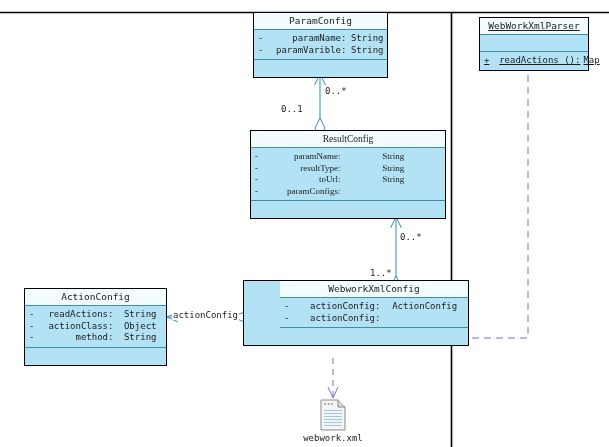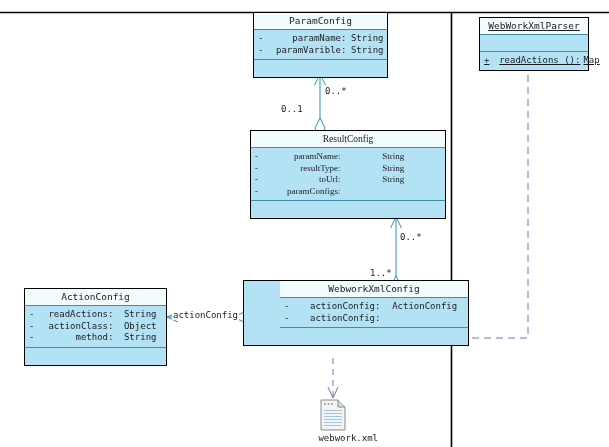--- a/index.html
+++ b/index.html
@@ -304,15 +304,15 @@
           <line x1="4" y1="11.5" x2="22" y2="11.5"></line>
           <line x1="4" y1="14.5" x2="22" y2="14.5"></line>
           <line x1="4" y1="17.5" x2="22" y2="17.5"></line>
           <line x1="4" y1="20.5" x2="22" y2="20.5"></line>
           <line x1="4" y1="23.5" x2="22" y2="23.5"></line>
           <line x1="4" y1="26.5" x2="22" y2="26.5"></line>
         </g>
       </svg>
     </div>
   </div>
-  <div class="file-caption" style="left:288px; top:433px; width:90px;text-align:right;">webwork.xml</div>
+  <div class="file-caption" style="left:288px; top:433px; width:90px;">webwork.xml</div>
 
 </div>
 
 </body></html>

